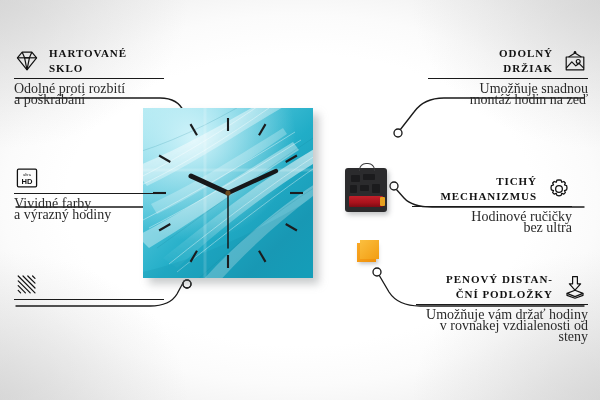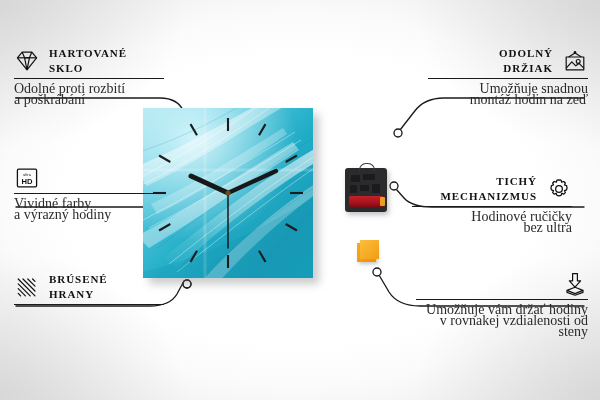--- a/index.html
+++ b/index.html
@@ -303,22 +303,20 @@
           <line x1="5" y1="5" x2="26" y2="26"></line>
           <line x1="5" y1="11" x2="20" y2="26"></line>
           <line x1="5" y1="17" x2="14" y2="26"></line>
           <line x1="5" y1="23" x2="8" y2="26"></line>
           <line x1="11" y1="5" x2="26" y2="20"></line>
           <line x1="17" y1="5" x2="26" y2="14"></line>
           <line x1="23" y1="5" x2="26" y2="8"></line>
         </g>
           </svg>
       </span>
-      <span class="f-title">BRÚSENÉ
-HRANY</span>
     </div>
     <div class="f-rule"></div>
   </div>
 
   <div class="feature f-right" id="feat-mount">
     <div class="f-head">
       <span class="f-title">ODOLNÝ
 DRŽIAK</span>
       <span class="f-icon">
         <svg viewBox="0 0 32 30">
@@ -350,20 +348,22 @@
           </svg>
       </span>
     </div>
     <div class="f-rule"></div>
     <div class="f-desc">Hodinové ručičky
 bez ultra</div>
   </div>
 
   <div class="feature f-right" id="feat-foam">
     <div class="f-head">
+      <span class="f-title">PENOVÝ DISTAN-
+ČNÍ PODLOŽKY</span>
       <span class="f-icon">
         <svg viewBox="0 0 32 30">
             <g fill="none" stroke="#111" stroke-width="1.5" stroke-linejoin="round">
           <path d="M13,2 L19,2 L19,11 L23,11 L16,19 L9,11 L13,11 Z"></path>
           <path d="M16,19 L6,23 L16,27 L26,23 Z"></path>
           <path d="M6,23 L6,25.5 L16,29 L26,25.5 L26,23"></path>
         </g>
           </svg>
       </span>
     </div>

